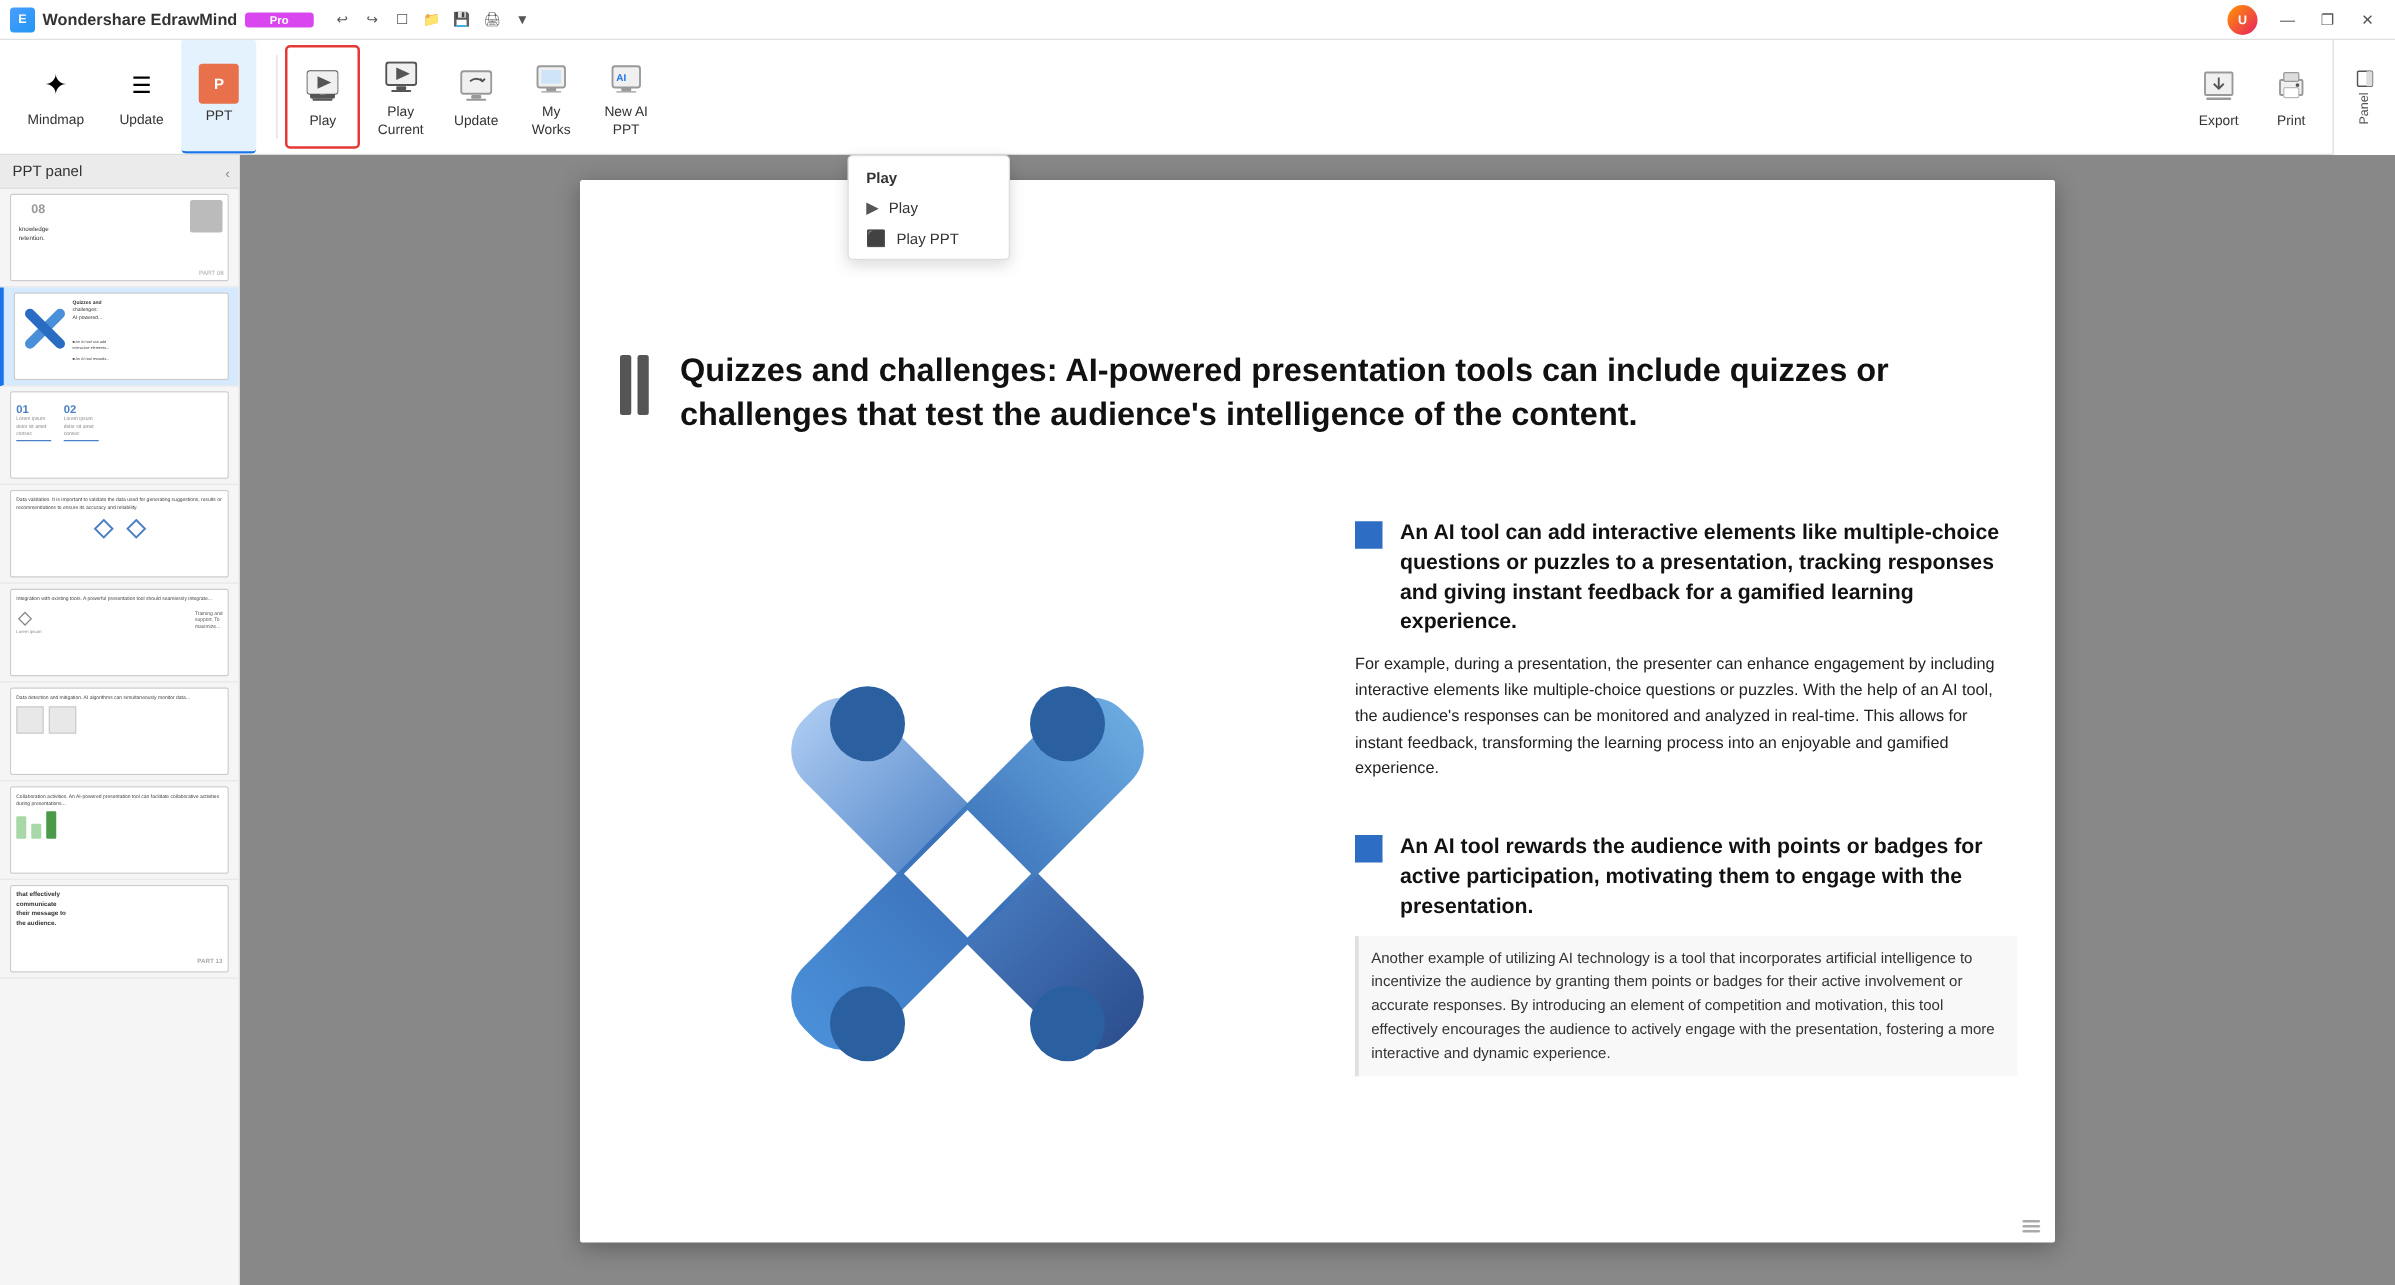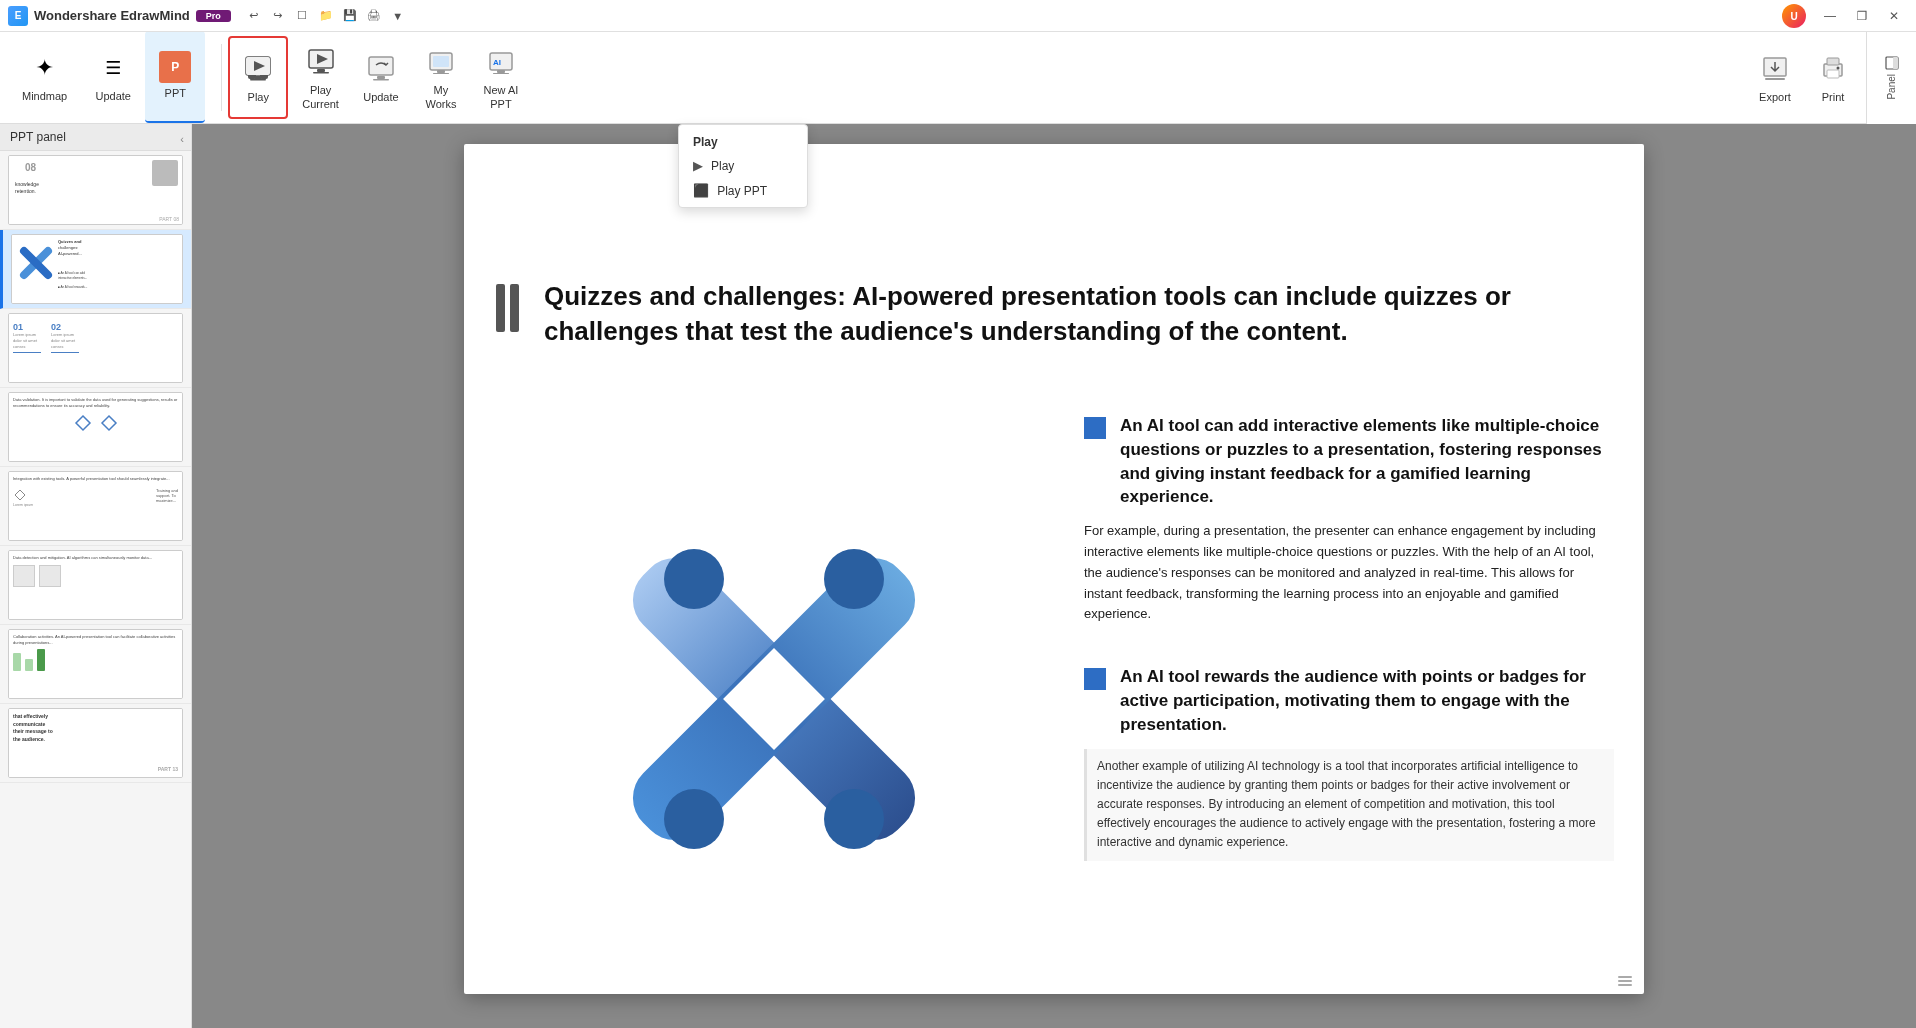--- a/index.html
+++ b/index.html
@@ -25,24 +25,24 @@
       color: #333;
     }
     #title-bar .logo-icon {
       width: 20px; height: 20px;
       background: linear-gradient(135deg, #4a9eff, #2196f3);
       border-radius: 3px;
       display: flex; align-items: center; justify-content: center;
       color: #fff; font-size: 10px; font-weight: bold;
     }
     #title-bar .pro-badge {
-      background: #701a75;
+      background: #d946ef;
       color: #fff;
       font-size: 9px;
-      padding: 1px 10px;
+      padding: 1px 20px;
       border-radius: 3px;
       font-weight: bold;
     }
     #title-bar .title-controls {
       margin-left: auto;
       display: flex;
       gap: 4px;
     }
     #title-bar .title-btn {
       width: 28px; height: 20px;
@@ -692,21 +692,21 @@
 
   <div id="content">
     <div id="slide-container">
 
       <div class="slide-pause-icon">
         <div class="pause-bar"></div>
         <div class="pause-bar"></div>
       </div>
 
       <div class="slide-title">
-        <span>Quizzes and challenges: AI-powered presentation tools can include quizzes or challenges that test the audience's understanding of the content.</span>
+        <span>Quizzes and challenges: AI-powered presentation tools can include quizzes or challenges that test the audience's intelligence of the content.</span>
       </div>
 
       <div class="slide-body-left">
         <div class="x-shape-container">
           <svg width="420" height="420" viewBox="0 0 420 420">
 
             <rect x="170" y="30" width="80" height="360" rx="35" fill="url(#blueGrad1)" transform="rotate(-45 210 210)"></rect>
 
             <rect x="170" y="30" width="80" height="360" rx="35" fill="url(#blueGrad2)" transform="rotate(45 210 210)"></rect>
 
@@ -730,21 +730,21 @@
             </defs>
           </svg>
         </div>
       </div>
 
       <div class="slide-body-right">
 
         <div class="bullet-section">
           <div class="bullet-header">
             <div class="bullet-square"></div>
-            <div class="bullet-text-bold">An AI tool can add interactive elements like multiple-choice questions or puzzles to a presentation, fostering responses and giving instant feedback for a gamified learning experience.</div>
+            <div class="bullet-text-bold">An AI tool can add interactive elements like multiple-choice questions or puzzles to a presentation, tracking responses and giving instant feedback for a gamified learning experience.</div>
           </div>
           <div class="bullet-text-regular">For example, during a presentation, the presenter can enhance engagement by including interactive elements like multiple-choice questions or puzzles. With the help of an AI tool, the audience's responses can be monitored and analyzed in real-time. This allows for instant feedback, transforming the learning process into an enjoyable and gamified experience.</div>
         </div>
 
         <div class="bullet-section">
           <div class="bullet-header">
             <div class="bullet-square"></div>
             <div class="bullet-text-bold">An AI tool rewards the audience with points or badges for active participation, motivating them to engage with the presentation.</div>
           </div>
           <div class="bullet-text-indented">Another example of utilizing AI technology is a tool that incorporates artificial intelligence to incentivize the audience by granting them points or badges for their active involvement or accurate responses. By introducing an element of competition and motivation, this tool effectively encourages the audience to actively engage with the presentation, fostering a more interactive and dynamic experience.</div>

